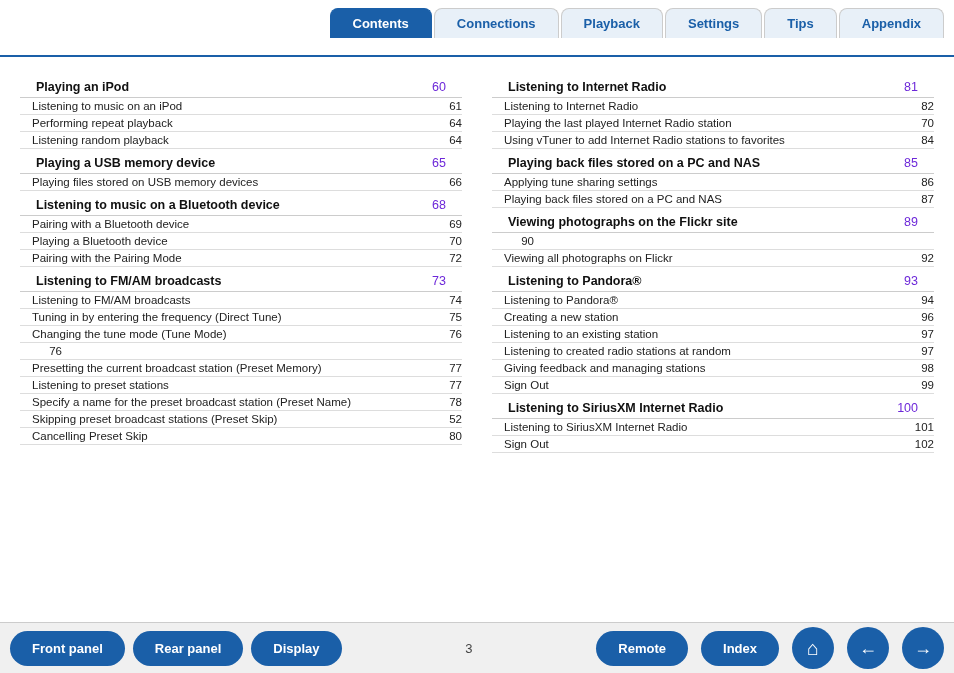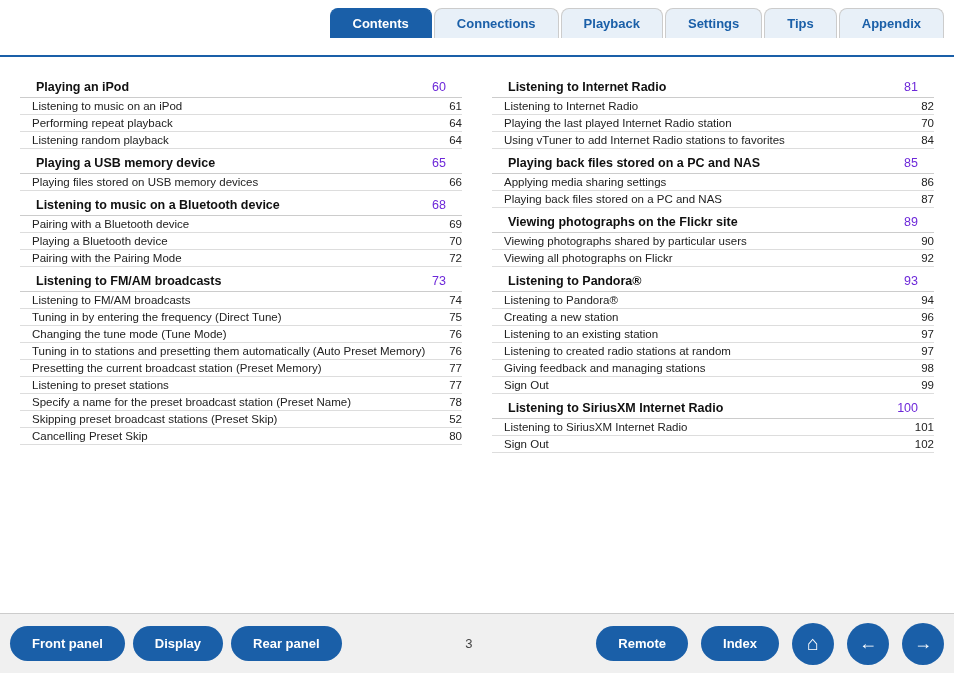--- a/index.html
+++ b/index.html
@@ -87,21 +87,21 @@
       flex: 1;
       padding-right: 4px;
     }
 
     
     .bottom-nav {
       position: absolute;
       bottom: 0;
       left: 0;
       right: 0;
-      height: 60px;
+      height: 51px;
       background: #f0f0f0;
       border-top: 1px solid #ccc;
       display: flex;
       align-items: center;
       justify-content: space-between;
       padding: 0 10px;
     }
     .bottom-nav-left {
       display: flex;
       gap: 8px;
@@ -218,21 +218,20 @@
         </div>
         <div class="toc-entry">
           <span class="entry-text">Tuning in by entering the frequency (Direct Tune)</span>
           <span class="page-num">75</span>
         </div>
         <div class="toc-entry">
           <span class="entry-text">Changing the tune mode (Tune Mode)</span>
           <span class="page-num">76</span>
         </div>
         <div class="toc-entry">
-          <span class="entry-text">Tuning in to stations and presetting them automatically (Auto Preset Memory)</span>
           <span class="page-num">76</span>
         </div>
         <div class="toc-entry">
           <span class="entry-text">Presetting the current broadcast station (Preset Memory)</span>
           <span class="page-num">77</span>
         </div>
         <div class="toc-entry">
           <span class="entry-text">Listening to preset stations</span>
           <span class="page-num">77</span>
         </div>
@@ -265,33 +264,32 @@
         </div>
         <div class="toc-entry">
           <span class="entry-text">Using vTuner to add Internet Radio stations to favorites</span>
           <span class="page-num">84</span>
         </div>
         <div class="toc-section-title">
           <span>Playing back files stored on a PC and NAS</span>
           <span class="page-num">85</span>
         </div>
         <div class="toc-entry">
-          <span class="entry-text">Applying media sharing settings</span>
+          <span class="entry-text">Applying tune sharing settings</span>
           <span class="page-num">86</span>
         </div>
         <div class="toc-entry">
           <span class="entry-text">Playing back files stored on a PC and NAS</span>
           <span class="page-num">87</span>
         </div>
         <div class="toc-section-title">
           <span>Viewing photographs on the Flickr site</span>
           <span class="page-num">89</span>
         </div>
         <div class="toc-entry">
-          <span class="entry-text">Viewing photographs shared by particular users</span>
           <span class="page-num">90</span>
         </div>
         <div class="toc-entry">
           <span class="entry-text">Viewing all photographs on Flickr</span>
           <span class="page-num">92</span>
         </div>
         <div class="toc-section-title">
           <span>Listening to Pandora®</span>
           <span class="page-num">93</span>
         </div>
@@ -330,22 +328,22 @@
         <div class="toc-entry">
           <span class="entry-text">Sign Out</span>
           <span class="page-num">102</span>
         </div>
       </div>
   </div>
 
   <div class="bottom-nav">
     <div class="bottom-nav-left">
       <button class="nav-btn">Front panel</button>
+      <button class="nav-btn">Rear panel</button>
       <button class="nav-btn">Display</button>
-      <button class="nav-btn">Rear panel</button>
     </div>
     <div class="page-num-center">3</div>
     <div class="bottom-nav-right">
       <button class="nav-btn">Remote</button>
       <button class="nav-btn">Index</button>
       <button class="nav-btn-icon home-btn" title="Home">
         <span style="font-size:20px;">⌂</span>
       </button>
       <button class="nav-btn-icon" title="Back">
         <span style="font-size:18px;">←</span>

